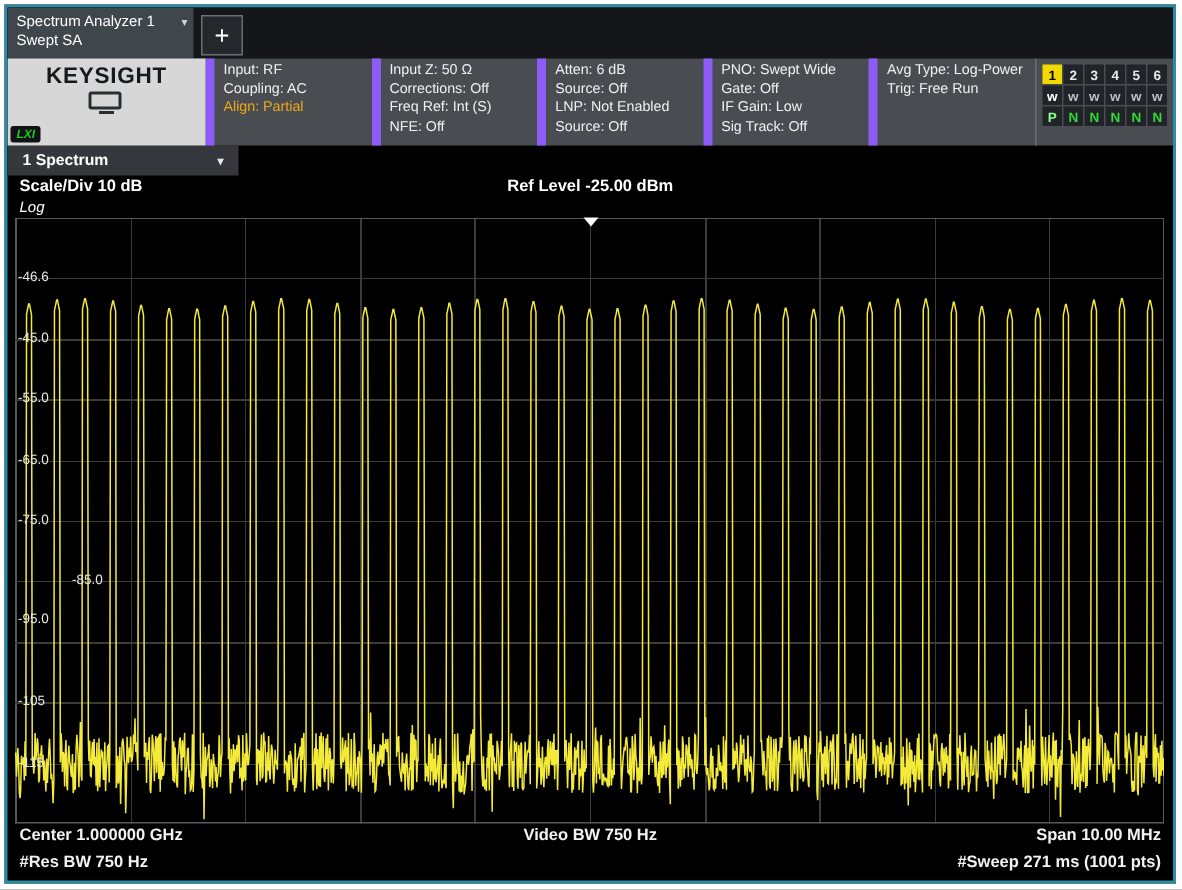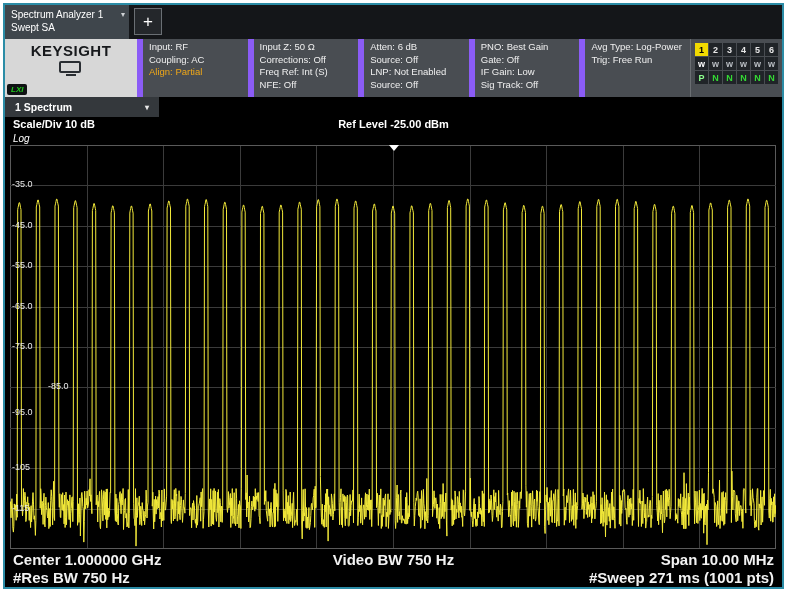--- a/index.html
+++ b/index.html
@@ -1,21 +1,21 @@
 <!DOCTYPE html>
 <html><head>
 <meta charset="utf-8">
 <style>
   * { box-sizing: border-box; margin: 0; padding: 0; }
   html, body { width: 788px; height: 593px; background: #ffffff; font-family: "Liberation Sans", sans-serif; }
   .instrument { position: absolute; left: 3px; top: 3px; width: 781px; height: 586px;
     border: 2px solid #2b8ca6; background: #000; overflow: hidden; }
 
   
-  .tabbar { height: 34px; background: #141619; display: flex; align-items: flex-start; }
+  .tabbar { height: 34px; background: #141619; display: flex; align-items: center; }
   .tab { width: 124px; height: 34px; background: #3f464c; color: #fff; display: flex;
     padding: 3px 4px 3px 6px; cursor: default; }
   .tab-text { flex: 1; }
   .tab-text div { font-size: 10px; line-height: 13px; white-space: nowrap; }
   .tab-caret { font-size: 8px; color: #cfd3d6; margin-top: 2px; }
   .addtab { margin: 3px 0 0 5px; width: 28px; height: 27px; background: #24272b;
     border: 1px solid #6a6f74; color: #fff; font-size: 17px; line-height: 1; }
 
   
   .header { height: 58px; background: #494d52; display: flex; position: relative; }
@@ -58,21 +58,21 @@
 
   
   .grid { position: relative; margin: 0 5px; height: 404px; background: #000; }
   .grid svg { position: absolute; left: 0; top: 0; }
   .cf-marker { position: absolute; left: 50%; top: 0; margin-left: -5px; width: 0; height: 0;
     border-left: 5px solid transparent; border-right: 5px solid transparent;
     border-top: 6px solid #ffffff; }
   .ylabels span { position: absolute; left: 2px; color: #e8e8e8; font-size: 9px; line-height: 11px; }
 
   
-  .footrow { height: 18px; position: relative; color: #f2f2f2; font-size: 15px; font-weight: bold; }
+  .footrow { height: 18px; position: relative; color: #f2f2f2; font-size: 11px; font-weight: bold; }
   .footrow .fl { position: absolute; left: 8px; top: 2px; }
   .footrow .fc { position: absolute; left: 0; right: 0; top: 2px; text-align: center; }
   .footrow .fr { position: absolute; right: 8px; top: 2px; }
 </style>
 </head>
 <body>
 
 <div class="instrument">
 
   <div class="tabbar">
@@ -107,21 +107,21 @@
           <div class="sline">Freq Ref: Int (S)</div>
           <div class="sline">NFE: Off</div>
         </div>
         <div class="scol">
           <div class="sline">Atten: 6 dB</div>
           <div class="sline">Source: Off</div>
           <div class="sline">LNP: Not Enabled</div>
           <div class="sline">Source: Off</div>
         </div>
         <div class="scol">
-          <div class="sline">PNO: Best Gain</div>
+          <div class="sline">PNO: Swept Wide</div>
           <div class="sline">Gate: Off</div>
           <div class="sline">IF Gain: Low</div>
           <div class="sline">Sig Track: Off</div>
         </div>
         <div class="scol">
           <div class="sline">Avg Type: Log-Power</div>
           <div class="sline">Trig: Free Run</div>
         </div>
       </div>
     <div class="tracetab">
@@ -182,21 +182,21 @@
         <line x1="0" y1="202.5" x2="766" y2="202.5" stroke="#3b3b3b" stroke-width="1" shape-rendering="crispEdges"></line>
         <line x1="0" y1="242.5" x2="766" y2="242.5" stroke="#3b3b3b" stroke-width="1" shape-rendering="crispEdges"></line>
         <line x1="0" y1="283.5" x2="766" y2="283.5" stroke="#3b3b3b" stroke-width="1" shape-rendering="crispEdges"></line>
         <line x1="0" y1="323.5" x2="766" y2="323.5" stroke="#3b3b3b" stroke-width="1" shape-rendering="crispEdges"></line>
         <line x1="0" y1="364.5" x2="766" y2="364.5" stroke="#3b3b3b" stroke-width="1" shape-rendering="crispEdges"></line>
         <line x1="0" y1="403.5" x2="766" y2="403.5" stroke="#5a5a5a" stroke-width="1" shape-rendering="crispEdges"></line>
         <polyline points="0.0,359.5 0.5,356.7 1.0,372.8 1.4,364.7 1.9,353.7 2.4,363.6 2.9,383.6 3.4,387.1 3.8,381.3 4.3,358.9 4.8,364.1 5.3,364.6 5.7,359.7 6.2,375.3 6.7,349.1 7.2,372.3 7.7,64.7 8.1,62.4 8.6,60.0 9.1,57.7 9.6,57.7 10.1,60.0 10.5,62.4 11.0,64.7 11.5,361.1 12.0,360.4 12.5,370.8 12.9,365.6 13.4,343.6 13.9,361.8 14.4,355.7 14.9,347.2 15.3,350.6 15.8,376.6 16.3,374.8 16.8,357.4 17.2,358.4 17.7,351.8 18.2,363.8 18.7,358.1 19.2,375.4 19.6,362.1 20.1,372.0 20.6,382.6 21.1,360.7 21.6,376.9 22.0,367.9 22.5,356.1 23.0,347.6 23.5,359.1 24.0,374.3 24.4,370.8 24.9,377.0 25.4,390.4 25.9,375.4 26.3,62.0 26.8,59.6 27.3,57.3 27.8,55.0 28.3,55.0 28.7,57.3 29.2,59.6 29.7,62.0 30.2,363.3 30.7,343.7 31.1,350.0 31.6,369.6 32.1,356.3 32.6,358.5 33.1,379.4 33.5,357.6 34.0,348.3 34.5,377.9 35.0,381.9 35.4,360.8 35.9,352.1 36.4,362.9 36.9,365.3 37.4,371.4 37.8,373.0 38.3,357.6 38.8,383.6 39.3,381.0 39.8,363.5 40.2,381.5 40.7,355.4 41.2,344.8 41.7,351.6 42.2,362.5 42.6,379.9 43.1,356.6 43.6,336.3 44.1,372.3 44.6,375.5 45.0,61.1 45.5,58.8 46.0,56.4 46.5,54.1 46.9,54.1 47.4,56.4 47.9,58.8 48.4,61.1 48.9,348.3 49.3,362.3 49.8,348.7 50.3,372.2 50.8,372.7 51.3,354.0 51.7,349.6 52.2,364.8 52.7,347.7 53.2,365.9 53.7,359.5 54.1,378.9 54.6,350.0 55.1,382.5 55.6,372.9 56.0,347.1 56.5,379.8 57.0,364.4 57.5,354.7 58.0,359.9 58.4,356.0 58.9,374.5 59.4,374.5 59.9,349.9 60.4,382.5 60.8,368.6 61.3,363.4 61.8,352.6 62.3,351.8 62.8,376.7 63.2,356.5 63.7,62.6 64.2,60.3 64.7,58.0 65.2,55.7 65.6,55.7 66.1,58.0 66.6,60.3 67.1,62.6 67.5,380.3 68.0,375.2 68.5,358.8 69.0,377.4 69.5,369.8 69.9,353.0 70.4,391.0 70.9,369.1 71.4,350.0 71.9,347.4 72.3,351.1 72.8,361.6 73.3,364.6 73.8,397.1 74.3,376.4 74.7,346.2 75.2,358.8 75.7,363.8 76.2,353.3 76.6,359.8 77.1,346.0 77.6,363.0 78.1,361.4 78.6,357.0 79.0,344.7 79.5,351.0 80.0,333.8 80.5,356.4 81.0,349.8 81.4,357.3 81.9,368.7 82.4,65.6 82.9,63.3 83.4,60.9 83.8,58.6 84.3,58.6 84.8,60.9 85.3,63.3 85.7,65.6 86.2,359.8 86.7,351.7 87.2,350.1 87.7,377.0 88.1,356.4 88.6,361.7 89.1,351.4 89.6,346.4 90.1,381.5 90.5,383.7 91.0,369.8 91.5,344.8 92.0,349.4 92.5,360.0 92.9,375.9 93.4,354.2 93.9,345.7 94.4,370.1 94.9,347.8 95.3,347.1 95.8,374.4 96.3,344.1 96.8,382.9 97.2,343.9 97.7,374.8 98.2,363.1 98.7,372.2 99.2,371.0 99.6,365.8 100.1,347.4 100.6,347.9 101.1,67.9 101.6,65.6 102.0,63.3 102.5,60.9 103.0,60.9 103.5,63.3 104.0,65.6 104.4,67.9 104.9,364.9 105.4,375.7 105.9,349.1 106.3,376.8 106.8,353.4 107.3,368.6 107.8,378.0 108.3,380.0 108.7,359.6 109.2,356.5 109.7,348.1 110.2,346.6 110.7,362.1 111.1,368.8 111.6,348.6 112.1,360.0 112.6,354.4 113.1,343.5 113.5,384.5 114.0,370.1 114.5,365.6 115.0,354.5 115.5,353.5 115.9,373.1 116.4,368.5 116.9,382.0 117.4,381.2 117.8,376.1 118.3,344.5 118.8,383.0 119.3,368.3 119.8,68.1 120.2,65.8 120.7,63.4 121.2,61.1 121.7,61.1 122.2,63.4 122.6,65.8 123.1,68.1 123.6,358.2 124.1,373.1 124.6,374.7 125.0,380.7 125.5,343.7 126.0,401.1 126.5,370.2 126.9,352.8 127.4,372.4 127.9,361.8 128.4,359.9 128.9,356.1 129.3,351.2 129.8,379.7 130.3,374.5 130.8,361.2 131.3,369.6 131.7,380.5 132.2,357.6 132.7,364.2 133.2,365.3 133.7,375.9 134.1,366.3 134.6,379.9 135.1,372.9 135.6,369.9 136.1,345.1 136.5,353.9 137.0,373.0 137.5,361.1 138.0,357.3 138.4,66.0 138.9,63.6 139.4,61.3 139.9,59.0 140.4,59.0 140.8,61.3 141.3,63.6 141.8,66.0 142.3,361.2 142.8,347.2 143.2,368.1 143.7,384.0 144.2,354.4 144.7,376.8 145.2,364.4 145.6,351.1 146.1,369.1 146.6,354.6 147.1,364.0 147.5,358.1 148.0,351.6 148.5,363.1 149.0,345.1 149.5,348.4 149.9,374.0 150.4,368.0 150.9,367.3 151.4,382.0 151.9,345.0 152.3,375.9 152.8,372.2 153.3,357.1 153.8,375.4 154.3,343.9 154.7,353.3 155.2,365.2 155.7,364.0 156.2,357.1 156.6,351.1 157.1,63.0 157.6,60.7 158.1,58.3 158.6,56.0 159.0,56.0 159.5,58.3 160.0,60.7 160.5,63.0 161.0,374.2 161.4,378.5 161.9,354.3 162.4,363.9 162.9,355.4 163.4,375.9 163.8,358.7 164.3,344.7 164.8,374.0 165.3,371.7 165.8,343.4 166.2,351.0 166.7,349.1 167.2,376.1 167.7,375.7 168.1,356.5 168.6,368.8 169.1,345.7 169.6,370.5 170.1,374.7 170.5,360.3 171.0,351.4 171.5,354.7 172.0,367.2 172.5,377.4 172.9,370.2 173.4,354.9 173.9,363.3 174.4,362.7 174.9,368.2 175.3,348.5 175.8,61.2 176.3,58.8 176.8,56.5 177.2,54.2 177.7,54.2 178.2,56.5 178.7,58.8 179.2,61.2 179.6,370.6 180.1,364.4 180.6,362.7 181.1,363.8 181.6,382.8 182.0,366.3 182.5,358.3 183.0,375.0 183.5,355.6 184.0,359.0 184.4,360.7 184.9,374.6 185.4,378.3 185.9,374.1 186.4,382.7 186.8,350.5 187.3,380.2 187.8,376.3 188.3,361.1 188.7,360.7 189.2,358.7 189.7,356.0 190.2,352.7 190.7,376.2 191.1,347.0 191.6,361.7 192.1,348.5 192.6,343.6 193.1,383.3 193.5,374.3 194.0,366.6 194.5,61.7 195.0,59.4 195.5,57.1 195.9,54.7 196.4,54.7 196.9,57.1 197.4,59.4 197.8,61.7 198.3,366.0 198.8,382.0 199.3,364.0 199.8,353.9 200.2,364.7 200.7,343.8 201.2,381.1 201.7,354.4 202.2,375.3 202.6,379.1 203.1,345.6 203.6,379.7 204.1,343.4 204.6,367.1 205.0,356.7 205.5,345.9 206.0,372.6 206.5,376.3 206.9,368.4 207.4,347.2 207.9,367.7 208.4,344.5 208.9,382.0 209.3,366.9 209.8,353.6 210.3,357.4 210.8,376.8 211.3,363.1 211.7,361.1 212.2,377.4 212.7,360.8 213.2,64.3 213.7,62.0 214.1,59.6 214.6,57.3 215.1,57.3 215.6,59.6 216.1,62.0 216.5,64.3 217.0,362.1 217.5,367.4 218.0,359.9 218.4,346.6 218.9,363.3 219.4,360.7 219.9,352.6 220.4,348.5 220.8,382.5 221.3,353.1 221.8,370.8 222.3,343.6 222.8,378.5 223.2,374.2 223.7,370.8 224.2,347.7 224.7,378.5 225.2,377.6 225.6,380.8 226.1,343.6 226.6,353.6 227.1,379.0 227.5,371.5 228.0,369.8 228.5,359.5 229.0,382.9 229.5,355.8 229.9,359.4 230.4,362.0 230.9,383.5 231.4,343.9 231.9,67.1 232.3,64.8 232.8,62.5 233.3,60.2 233.8,60.2 234.3,62.5 234.7,64.8 235.2,67.1 235.7,354.5 236.2,347.8 236.7,372.0 237.1,330.0 237.6,363.0 238.1,357.1 238.6,376.9 239.0,365.4 239.5,351.1 240.0,382.7 240.5,382.0 241.0,373.7 241.4,361.6 241.9,356.1 242.4,364.8 242.9,364.0 243.4,351.2 243.8,361.5 244.3,352.0 244.8,366.2 245.3,343.7 245.8,364.0 246.2,351.0 246.7,354.5 247.2,347.7 247.7,353.1 248.1,356.5 248.6,347.5 249.1,370.9 249.6,372.6 250.1,378.7 250.5,68.3 251.0,66.0 251.5,63.7 252.0,61.4 252.5,61.4 252.9,63.7 253.4,66.0 253.9,68.3 254.4,359.5 254.9,346.3 255.3,356.2 255.8,345.6 256.3,365.5 256.8,370.0 257.2,373.1 257.7,376.2 258.2,356.6 258.7,367.0 259.2,370.9 259.6,363.9 260.1,382.0 260.6,362.5 261.1,357.4 261.6,368.1 262.0,379.2 262.5,381.8 263.0,367.4 263.5,367.7 264.0,343.7 264.4,382.1 264.9,338.3 265.4,381.4 265.9,344.8 266.4,361.8 266.8,348.3 267.3,348.8 267.8,376.4 268.3,361.4 268.7,361.7 269.2,67.1 269.7,64.7 270.2,62.4 270.7,60.1 271.1,60.1 271.6,62.4 272.1,64.7 272.6,67.1 273.1,345.8 273.5,375.9 274.0,363.9 274.5,372.6 275.0,365.7 275.5,376.1 275.9,344.4 276.4,346.9 276.9,378.5 277.4,357.4 277.8,369.3 278.3,350.6 278.8,378.7 279.3,360.9 279.8,374.7 280.2,347.0 280.7,376.5 281.2,371.6 281.7,366.0 282.2,358.3 282.6,382.6 283.1,355.9 283.6,347.3 284.1,370.1 284.6,380.5 285.0,378.3 285.5,375.6 286.0,376.4 286.5,364.4 287.0,377.5 287.4,380.4 287.9,64.2 288.4,61.9 288.9,59.6 289.3,57.2 289.8,57.2 290.3,59.6 290.8,61.9 291.3,64.2 291.7,378.0 292.2,393.9 292.7,365.2 293.2,344.4 293.7,376.1 294.1,367.8 294.6,371.0 295.1,343.8 295.6,363.9 296.1,382.7 296.5,362.6 297.0,383.4 297.5,372.0 298.0,382.9 298.4,373.2 298.9,362.5 299.4,384.6 299.9,381.1 300.4,377.6 300.8,370.6 301.3,359.8 301.8,358.3 302.3,364.8 302.8,360.9 303.2,352.9 303.7,350.5 304.2,344.2 304.7,382.4 305.2,341.2 305.6,363.2 306.1,362.0 306.6,61.7 307.1,59.3 307.5,57.0 308.0,54.7 308.5,54.7 309.0,57.0 309.5,59.3 309.9,61.7 310.4,331.4 310.9,356.1 311.4,372.2 311.9,379.3 312.3,359.1 312.8,377.7 313.3,381.2 313.8,374.6 314.3,382.4 314.7,360.0 315.2,366.8 315.7,348.6 316.2,382.0 316.7,344.1 317.1,359.6 317.6,344.0 318.1,396.1 318.6,351.8 319.0,361.1 319.5,360.6 320.0,369.3 320.5,363.8 321.0,371.3 321.4,348.9 321.9,352.4 322.4,358.3 322.9,375.0 323.4,369.5 323.8,363.6 324.3,348.8 324.8,365.8 325.3,61.2 325.8,58.9 326.2,56.5 326.7,54.2 327.2,54.2 327.7,56.5 328.1,58.9 328.6,61.2 329.1,357.6 329.6,379.8 330.1,357.4 330.5,352.3 331.0,343.8 331.5,379.7 332.0,362.3 332.5,382.4 332.9,348.9 333.4,356.5 333.9,351.2 334.4,350.5 334.9,373.4 335.3,380.8 335.8,351.6 336.3,357.4 336.8,373.6 337.3,350.0 337.7,351.1 338.2,380.3 338.7,381.3 339.2,380.4 339.6,366.7 340.1,349.5 340.6,370.8 341.1,360.7 341.6,355.8 342.0,356.4 342.5,355.9 343.0,344.9 343.5,377.8 344.0,63.1 344.4,60.7 344.9,58.4 345.4,56.1 345.9,56.1 346.4,58.4 346.8,60.7 347.3,63.1 347.8,380.6 348.3,372.3 348.7,363.5 349.2,349.1 349.7,366.6 350.2,360.3 350.7,378.2 351.1,371.9 351.6,352.9 352.1,372.2 352.6,379.8 353.1,364.4 353.5,360.1 354.0,360.0 354.5,374.2 355.0,354.8 355.5,347.8 355.9,372.1 356.4,362.6 356.9,349.0 357.4,359.6 357.8,365.0 358.3,349.9 358.8,365.4 359.3,344.1 359.8,374.5 360.2,355.0 360.7,364.5 361.2,354.8 361.7,381.6 362.2,361.0 362.6,66.0 363.1,63.7 363.6,61.4 364.1,59.1 364.6,59.1 365.0,61.4 365.5,63.7 366.0,66.0 366.5,362.6 367.0,354.9 367.4,348.3 367.9,362.4 368.4,380.5 368.9,360.7 369.3,350.0 369.8,368.3 370.3,360.9 370.8,343.9 371.3,383.5 371.7,370.5 372.2,381.4 372.7,368.1 373.2,353.1 373.7,371.7 374.1,355.0 374.6,360.4 375.1,351.9 375.6,348.9 376.1,381.7 376.5,367.4 377.0,372.1 377.5,371.2 378.0,348.8 378.4,383.4 378.9,373.3 379.4,354.7 379.9,369.6 380.4,364.9 380.8,367.2 381.3,68.1 381.8,65.8 382.3,63.5 382.8,61.1 383.2,61.1 383.7,63.5 384.2,65.8 384.7,68.1 385.2,375.6 385.6,383.5 386.1,374.0 386.6,352.8 387.1,340.0 387.6,377.4 388.0,349.3 388.5,350.0 389.0,371.0 389.5,366.7 389.9,374.6 390.4,348.3 390.9,345.0 391.4,377.9 391.9,378.1 392.3,370.7 392.8,374.0 393.3,375.4 393.8,373.8 394.3,374.4 394.7,378.0 395.2,378.9 395.7,352.2 396.2,379.2 396.7,347.6 397.1,357.6 397.6,378.6 398.1,368.3 398.6,373.8 399.0,360.5 399.5,371.6 400.0,67.9 400.5,65.5 401.0,63.2 401.4,60.9 401.9,60.9 402.4,63.2 402.9,65.5 403.4,67.9 403.8,357.2 404.3,381.0 404.8,370.6 405.3,361.8 405.8,356.5 406.2,353.0 406.7,355.4 407.2,348.4 407.7,346.2 408.2,352.0 408.6,370.4 409.1,368.4 409.6,371.7 410.1,353.8 410.5,383.3 411.0,382.0 411.5,345.6 412.0,353.2 412.5,375.1 412.9,369.4 413.4,344.3 413.9,358.7 414.4,363.7 414.9,383.8 415.3,366.6 415.8,372.5 416.3,375.7 416.8,333.5 417.3,373.7 417.7,378.0 418.2,370.4 418.7,65.5 419.2,63.2 419.6,60.8 420.1,58.5 420.6,58.5 421.1,60.8 421.6,63.2 422.0,65.5 422.5,371.6 423.0,362.6 423.5,359.3 424.0,345.8 424.4,351.7 424.9,363.5 425.4,353.8 425.9,352.8 426.4,358.3 426.8,373.2 427.3,359.0 427.8,370.1 428.3,376.2 428.7,379.1 429.2,362.6 429.7,383.6 430.2,349.4 430.7,358.4 431.1,373.7 431.6,372.1 432.1,349.4 432.6,371.5 433.1,338.5 433.5,356.2 434.0,373.7 434.5,357.1 435.0,366.7 435.5,353.0 435.9,348.0 436.4,375.9 436.9,391.1 437.4,62.6 437.9,60.2 438.3,57.9 438.8,55.6 439.3,55.6 439.8,57.9 440.2,60.2 440.7,62.6 441.2,365.1 441.7,353.8 442.2,380.9 442.6,355.3 443.1,368.3 443.6,379.5 444.1,360.2 444.6,375.0 445.0,345.9 445.5,351.3 446.0,373.9 446.5,364.3 447.0,367.4 447.4,351.5 447.9,352.9 448.4,359.3 448.9,372.9 449.3,346.4 449.8,365.5 450.3,357.9 450.8,367.4 451.3,361.2 451.7,372.2 452.2,371.5 452.7,381.5 453.2,344.8 453.7,345.5 454.1,367.6 454.6,370.9 455.1,364.2 455.6,346.1 456.1,61.1 456.5,58.7 457.0,56.4 457.5,54.1 458.0,54.1 458.5,56.4 458.9,58.7 459.4,61.1 459.9,365.4 460.4,333.1 460.8,368.4 461.3,371.7 461.8,366.9 462.3,375.4 462.8,381.9 463.2,379.5 463.7,358.8 464.2,353.5 464.7,373.5 465.2,359.0 465.6,380.5 466.1,381.5 466.6,374.2 467.1,380.8 467.6,366.9 468.0,369.5 468.5,372.5 469.0,351.5 469.5,358.4 469.9,368.8 470.4,363.0 470.9,369.4 471.4,365.5 471.9,381.0 472.3,345.9 472.8,372.4 473.3,376.7 473.8,348.6 474.3,381.5 474.7,62.0 475.2,59.7 475.7,57.4 476.2,55.1 476.7,55.1 477.1,57.4 477.6,59.7 478.1,62.0 478.6,368.1 479.0,353.9 479.5,367.3 480.0,355.7 480.5,364.5 481.0,350.0 481.4,353.3 481.9,366.8 482.4,376.5 482.9,370.5 483.4,356.1 483.8,344.8 484.3,364.6 484.8,351.6 485.3,357.0 485.8,347.7 486.2,363.5 486.7,372.2 487.2,361.7 487.7,361.4 488.2,376.1 488.6,345.4 489.1,364.4 489.6,367.7 490.1,369.8 490.5,359.2 491.0,363.5 491.5,382.9 492.0,382.1 492.5,366.3 492.9,356.4 493.4,64.8 493.9,62.5 494.4,60.1 494.9,57.8 495.3,57.8 495.8,60.1 496.3,62.5 496.8,64.8 497.3,349.9 497.7,348.0 498.2,360.1 498.7,371.9 499.2,355.6 499.6,362.8 500.1,371.1 500.6,370.2 501.1,381.9 501.6,347.0 502.0,360.7 502.5,345.4 503.0,377.5 503.5,380.8 504.0,346.2 504.4,356.6 504.9,376.2 505.4,371.8 505.9,347.6 506.4,382.2 506.8,359.7 507.3,347.3 507.8,359.5 508.3,382.4 508.8,374.1 509.2,355.9 509.7,363.5 510.2,347.0 510.7,347.1 511.1,353.6 511.6,344.9 512.1,67.5 512.6,65.2 513.1,62.8 513.5,60.5 514.0,60.5 514.5,62.8 515.0,65.2 515.5,67.5 515.9,340.8 516.4,362.2 516.9,346.4 517.4,378.2 517.9,382.4 518.3,382.3 518.8,357.0 519.3,348.6 519.8,371.2 520.2,360.3 520.7,348.0 521.2,361.6 521.7,382.1 522.2,354.9 522.6,345.8 523.1,359.5 523.6,374.1 524.1,356.2 524.6,354.0 525.0,371.5 525.5,376.1 526.0,373.2 526.5,345.1 527.0,356.3 527.4,345.9 527.9,361.6 528.4,368.0 528.9,377.8 529.3,379.7 529.8,346.6 530.3,357.9 530.8,68.3 531.3,66.0 531.7,63.6 532.2,61.3 532.7,61.3 533.2,63.6 533.7,66.0 534.1,68.3 534.6,381.8 535.1,388.5 535.6,364.2 536.1,349.9 536.5,356.5 537.0,342.4 537.5,355.2 538.0,375.4 538.5,357.5 538.9,379.8 539.4,358.5 539.9,352.6 540.4,371.2 540.8,361.0 541.3,345.5 541.8,377.0 542.3,377.6 542.8,355.5 543.2,355.6 543.7,348.7 544.2,351.3 544.7,378.0 545.2,347.6 545.6,344.5 546.1,362.0 546.6,381.5 547.1,375.2 547.6,376.1 548.0,344.5 548.5,353.6 549.0,380.9 549.5,66.7 549.9,64.3 550.4,62.0 550.9,59.7 551.4,59.7 551.9,62.0 552.3,64.3 552.8,66.7 553.3,351.0 553.8,344.0 554.3,380.2 554.7,364.8 555.2,362.2 555.7,375.2 556.2,365.4 556.7,350.6 557.1,354.3 557.6,357.6 558.1,347.9 558.6,343.9 559.1,356.5 559.5,377.6 560.0,360.4 560.5,345.3 561.0,359.3 561.4,376.3 561.9,369.3 562.4,360.7 562.9,374.5 563.4,344.4 563.8,380.4 564.3,360.0 564.8,360.3 565.3,347.9 565.8,383.4 566.2,357.4 566.7,374.5 567.2,365.1 567.7,360.5 568.2,63.7 568.6,61.4 569.1,59.1 569.6,56.7 570.1,56.7 570.5,59.1 571.0,61.4 571.5,63.7 572.0,364.3 572.5,358.8 572.9,348.0 573.4,353.2 573.9,373.6 574.4,365.5 574.9,352.0 575.3,356.9 575.8,352.8 576.3,369.4 576.8,366.5 577.3,349.7 577.7,372.5 578.2,356.9 578.7,364.3 579.2,359.6 579.6,371.7 580.1,368.2 580.6,358.1 581.1,351.7 581.6,378.0 582.0,358.0 582.5,373.4 583.0,346.7 583.5,364.3 584.0,349.8 584.4,358.1 584.9,373.9 585.4,363.9 585.9,363.6 586.4,356.4 586.8,61.4 587.3,59.1 587.8,56.8 588.3,54.5 588.8,54.5 589.2,56.8 589.7,59.1 590.2,61.4 590.7,378.8 591.1,359.6 591.6,377.8 592.1,352.7 592.6,369.1 593.1,381.3 593.5,366.5 594.0,377.4 594.5,347.1 595.0,366.8 595.5,392.0 595.9,361.4 596.4,349.8 596.9,380.1 597.4,354.8 597.9,356.0 598.3,371.3 598.8,362.7 599.3,376.3 599.8,358.5 600.2,383.1 600.7,373.7 601.2,361.3 601.7,347.0 602.2,374.7 602.6,344.0 603.1,375.1 603.6,361.7 604.1,362.2 604.6,373.4 605.0,383.3 605.5,61.3 606.0,59.0 606.5,56.7 607.0,54.4 607.4,54.4 607.9,56.7 608.4,59.0 608.9,61.3 609.4,379.2 609.8,350.2 610.3,352.6 610.8,381.1 611.3,355.5 611.7,368.5 612.2,357.9 612.7,345.7 613.2,346.6 613.7,344.4 614.1,344.5 614.6,346.2 615.1,362.9 615.6,364.3 616.1,363.6 616.5,375.3 617.0,379.3 617.5,355.5 618.0,350.4 618.5,361.9 618.9,372.2 619.4,353.9 619.9,369.9 620.4,362.2 620.8,352.9 621.3,363.9 621.8,358.7 622.3,380.6 622.8,370.6 623.2,344.3 623.7,375.3 624.2,63.5 624.7,61.2 625.2,58.9 625.6,56.5 626.1,56.5 626.6,58.9 627.1,61.2 627.6,63.5 628.0,355.4 628.5,381.5 629.0,353.5 629.5,357.7 629.9,345.2 630.4,358.8 630.9,356.1 631.4,381.5 631.9,368.1 632.3,356.1 632.8,378.6 633.3,343.6 633.8,357.7 634.3,367.4 634.7,372.9 635.2,359.2 635.7,383.1 636.2,377.8 636.7,376.3 637.1,359.4 637.6,352.1 638.1,372.3 638.6,370.0 639.1,371.7 639.5,360.9 640.0,355.2 640.5,355.8 641.0,382.6 641.4,370.2 641.9,373.5 642.4,351.5 642.9,66.5 643.4,64.2 643.8,61.8 644.3,59.5 644.8,59.5 645.3,61.8 645.8,64.2 646.2,66.5 646.7,360.7 647.2,367.3 647.7,376.0 648.2,348.6 648.6,379.7 649.1,355.3 649.6,365.7 650.1,368.1 650.5,374.6 651.0,350.0 651.5,369.0 652.0,369.5 652.5,387.7 652.9,363.7 653.4,346.0 653.9,368.6 654.4,377.8 654.9,374.2 655.3,345.3 655.8,364.5 656.3,344.2 656.8,371.9 657.3,345.7 657.7,357.3 658.2,361.2 658.7,351.6 659.2,344.3 659.7,355.8 660.1,373.7 660.6,367.8 661.1,361.3 661.6,68.2 662.0,65.9 662.5,63.6 663.0,61.3 663.5,61.3 664.0,63.6 664.4,65.9 664.9,68.2 665.4,375.4 665.9,368.4 666.4,374.0 666.8,369.7 667.3,373.7 667.8,378.2 668.3,353.5 668.8,361.4 669.2,354.4 669.7,355.2 670.2,363.0 670.7,348.8 671.1,365.6 671.6,369.1 672.1,380.0 672.6,365.8 673.1,351.9 673.5,383.6 674.0,327.7 674.5,366.8 675.0,383.9 675.5,353.5 675.9,383.6 676.4,338.6 676.9,360.0 677.4,369.4 677.9,363.7 678.3,348.1 678.8,380.6 679.3,352.1 679.8,364.7 680.3,67.6 680.7,65.3 681.2,63.0 681.7,60.6 682.2,60.6 682.6,63.0 683.1,65.3 683.6,67.6 684.1,348.5 684.6,378.8 685.0,346.0 685.5,357.1 686.0,366.9 686.5,377.7 687.0,346.3 687.4,364.7 687.9,378.5 688.4,365.2 688.9,359.4 689.4,345.0 689.8,375.6 690.3,358.5 690.8,371.9 691.3,373.3 691.7,355.1 692.2,343.4 692.7,365.1 693.2,349.0 693.7,388.2 694.1,348.2 694.6,377.5 695.1,379.9 695.6,361.0 696.1,362.9 696.5,359.3 697.0,399.7 697.5,355.0 698.0,364.8 698.5,327.5 698.9,65.0 699.4,62.7 699.9,60.3 700.4,58.0 700.8,58.0 701.3,60.3 701.8,62.7 702.3,65.0 702.8,348.4 703.2,343.9 703.7,347.3 704.2,352.3 704.7,377.8 705.2,357.5 705.6,358.8 706.1,361.2 706.6,381.5 707.1,378.9 707.6,355.9 708.0,369.8 708.5,379.6 709.0,361.4 709.5,335.0 710.0,383.5 710.4,370.8 710.9,375.6 711.4,368.9 711.9,347.4 712.3,376.3 712.8,349.1 713.3,346.5 713.8,380.3 714.3,352.4 714.7,379.0 715.2,355.6 715.7,347.6 716.2,355.9 716.7,368.4 717.1,355.1 717.6,62.2 718.1,59.9 718.6,57.5 719.1,55.2 719.5,55.2 720.0,57.5 720.5,59.9 721.0,62.2 721.4,377.6 721.9,326.1 722.4,351.8 722.9,364.9 723.4,345.0 723.8,345.5 724.3,345.5 724.8,347.2 725.3,368.8 725.8,374.1 726.2,376.8 726.7,350.2 727.2,353.0 727.7,375.7 728.2,366.7 728.6,355.8 729.1,356.5 729.6,370.6 730.1,362.6 730.6,360.6 731.0,360.6 731.5,366.3 732.0,376.6 732.5,364.2 732.9,383.3 733.4,344.7 733.9,343.5 734.4,344.4 734.9,344.6 735.3,356.7 735.8,368.1 736.3,61.1 736.8,58.7 737.3,56.4 737.7,54.1 738.2,54.1 738.7,56.4 739.2,58.7 739.7,61.1 740.1,360.5 740.6,345.1 741.1,370.9 741.6,359.1 742.0,354.7 742.5,343.8 743.0,352.8 743.5,355.1 744.0,358.6 744.4,376.6 744.9,382.9 745.4,375.6 745.9,382.0 746.4,381.5 746.8,352.2 747.3,343.7 747.8,343.5 748.3,382.2 748.8,385.2 749.2,358.9 749.7,361.5 750.2,363.4 750.7,345.4 751.1,380.0 751.6,358.9 752.1,351.9 752.6,377.2 753.1,362.1 753.5,345.6 754.0,352.6 754.5,360.3 755.0,62.4 755.5,60.1 755.9,57.7 756.4,55.4 756.9,55.4 757.4,57.7 757.9,60.1 758.3,62.4 758.8,365.9 759.3,373.1 759.8,353.6 760.3,344.3 760.7,376.2 761.2,353.3 761.7,360.0 762.2,356.8 762.6,377.1 763.1,377.0 763.6,351.8 764.1,372.1 764.6,348.8 765.0,368.6 765.5,360.5 766.0,372.3" fill="none" stroke="#f3ea3a" stroke-width="1"></polyline>
       </svg>
     <div class="cf-marker"></div>
     <div class="ylabels">
-        <span style="top: 34.4px;">-35.0</span>
+        <span style="top: 34.4px;">-46.6</span>
         <span style="top: 74.8px;">-45.0</span>
         <span style="top: 115.2px;">-55.0</span>
         <span style="top: 155.6px;">-65.0</span>
         <span style="top: 196px;">-75.0</span>
         <span style="top: 236.4px; padding-left: 36px;">-85.0</span>
         <span style="top: 262px;">-95.0</span>
         <span style="top: 317.2px;">-105</span>
         <span style="top: 357.6px;">-115</span>
       </div>
   </div>

